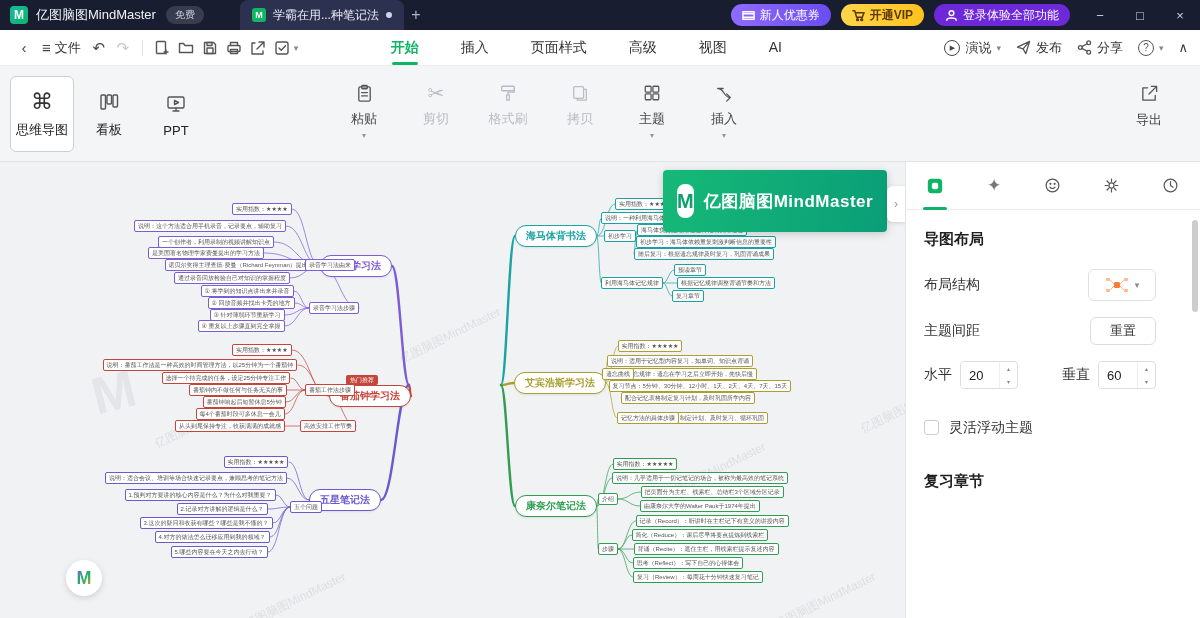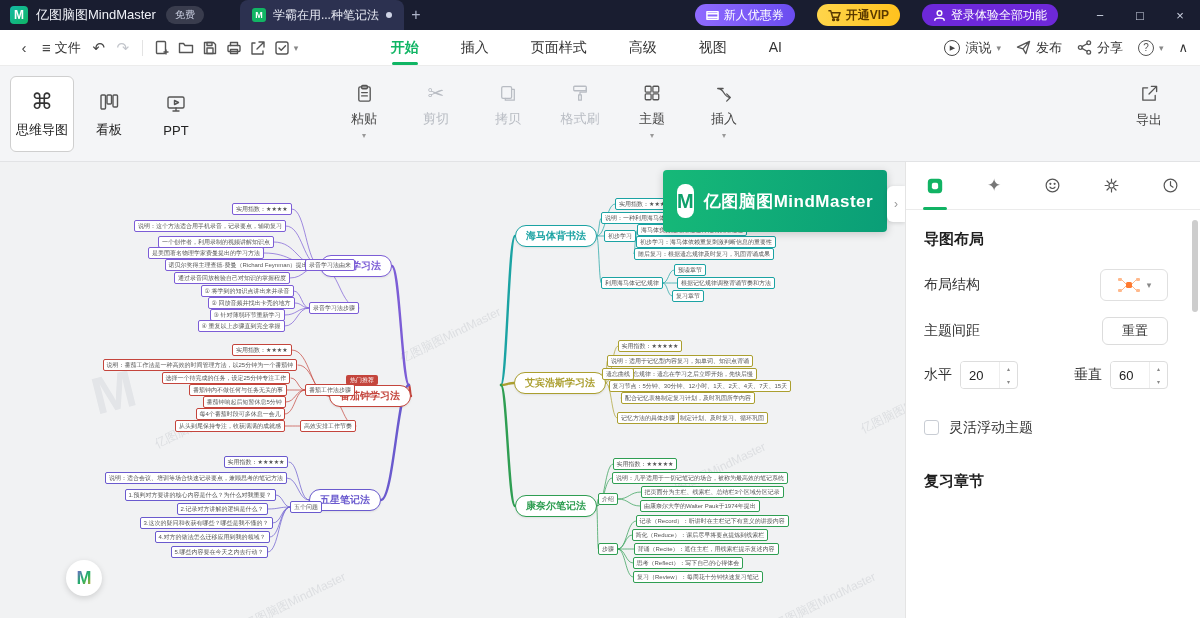--- a/index.html
+++ b/index.html
@@ -11,21 +11,21 @@
 .logo{width:18px;height:18px;margin-left:10px;border-radius:4px;background:linear-gradient(135deg,#14b9a6,#10b564);
   display:flex;align-items:center;justify-content:center;font-weight:bold;font-size:12px;color:#fff;}
 .appname{margin-left:8px;font-size:13px;color:#f0f2f8;}
 .freebadge{margin-left:10px;background:rgba(255,255,255,.14);color:#c6cbdd;font-size:10px;padding:2px 9px;border-radius:9px;}
 .doc-tab{margin-left:36px;height:30px;display:flex;align-items:center;gap:7px;background:#2c3150;border-radius:8px 8px 0 0;padding:0 12px;max-width:200px;}
 .dticon{width:14px;height:14px;border-radius:3px;background:#12b564;display:flex;align-items:center;justify-content:center;
   color:#fff;font-size:9px;font-weight:bold;}
 .dttitle{font-size:12px;color:#e9ecf5;white-space:nowrap;overflow:hidden;text-overflow:ellipsis;}
 .dot{width:6px;height:6px;border-radius:50%;background:#cfd4e6;}
 .newtab{width:24px;text-align:center;font-size:16px;color:#aeb4c9;cursor:default;}
-.tb-right{margin-left:auto;display:flex;align-items:center;gap:22px;}
+.tb-right{margin-left:auto;display:flex;align-items:center;gap:10px;}
 .pill{height:22px;border-radius:11px;display:flex;align-items:center;gap:5px;padding:0 11px;font-size:12px;white-space:nowrap;}
 .pill svg{flex:0 0 auto;}
 .coupon{background:linear-gradient(90deg,#8f6bff,#6a4cf0);color:#fff;}
 .vip{background:linear-gradient(90deg,#ffd54b,#ffc21e);color:#5b3a00;font-weight:bold;}
 .login{background:#6d28d9;color:#fff;}
 .winbtns{display:flex;}
 .winbtn{width:40px;height:30px;display:flex;align-items:center;justify-content:center;color:#ced3e2;font-size:13px;}
 
 
 .menubar{height:36px;background:#fff;border-bottom:1px solid #ececec;display:flex;align-items:center;padding:0 12px;}
@@ -91,21 +91,21 @@
   box-shadow:0 1px 4px rgba(0,0,0,.15);display:flex;align-items:center;justify-content:center;color:#999;font-size:12px;z-index:6;}
 .corner-logo{position:absolute;left:66px;top:398px;width:36px;height:36px;background:#fff;border-radius:50%;
   box-shadow:0 2px 6px rgba(0,0,0,.15);display:flex;align-items:center;justify-content:center;z-index:5;
   font-weight:bold;font-size:18px;background-clip:padding-box;}
 .corner-logo span{background:linear-gradient(135deg,#7b5fd8,#1fb264,#f5a623);-webkit-background-clip:text;background-clip:text;color:transparent;}
 
 
 .panel-tabs{height:48px;border-bottom:1px solid #ebebeb;display:flex;align-items:center;}
 .ptab{flex:1;height:48px;display:flex;align-items:center;justify-content:center;font-size:17px;color:#777;position:relative;}
 .ptab.active::after{content:"";position:absolute;bottom:0;left:50%;transform:translateX(-50%);width:24px;height:3px;background:#11b364;border-radius:2px;}
-.panel-body{padding:12px 32px 0 18px;}
+.panel-body{padding:12px 44px 0 18px;}
 .ptitle{font-size:15px;font-weight:bold;color:#1f1f1f;margin:8px 0 20px;}
 .style-title{margin-top:26px;}
 .prow{display:flex;align-items:center;justify-content:space-between;margin-bottom:16px;}
 .plabel{font-size:14px;color:#333;}
 .layout-select{width:68px;height:32px;border:1px solid #e0e0e0;border-radius:6px;background:#fff;display:flex;align-items:center;justify-content:center;gap:6px;}
 .reset-btn{width:66px;height:28px;border:1px solid #dcdcdc;border-radius:6px;background:#fff;font-size:13px;color:#333;
   font-family:"Liberation Sans","DejaVu Sans",sans-serif;}
 .spacing{justify-content:flex-start;gap:8px;margin-bottom:20px;}
 .spacing .gap{flex:1;}
 .spin{display:flex;width:58px;height:28px;border:1px solid #ddd;border-radius:4px;background:#fff;overflow:hidden;}
@@ -288,35 +288,35 @@
       <div class="tcaret">▾</div>
     </div>
     <div class="tool disabled">
       <div class="ticon">✂</div>
       <div class="tlabel">剪切</div>
       <div class="tcaret"></div>
     </div>
     <div class="tool disabled">
       <div class="ticon">
         <svg class="ic" width="18" height="18" viewBox="0 0 20 20">
-            <rect x="3" y="3" width="11" height="13" rx="1.5"></rect>
-            <path d="M7 16 v2 h10 V6 h-3"></path>
-          </svg>
-        </div>
-      <div class="tlabel">拷贝</div>
+            <rect x="3" y="2.5" width="14" height="5" rx="1"></rect>
+            <path d="M17 5 v4 h-7 v3 M8.5 12 h3 v6 h-3 z"></path>
+          </svg>
+        </div>
+      <div class="tlabel">格式刷</div>
       <div class="tcaret"></div>
     </div>
     <div class="tool disabled">
       <div class="ticon">
         <svg class="ic" width="18" height="18" viewBox="0 0 20 20">
-            <rect x="3" y="2.5" width="14" height="5" rx="1"></rect>
-            <path d="M17 5 v4 h-7 v3 M8.5 12 h3 v6 h-3 z"></path>
-          </svg>
-        </div>
-      <div class="tlabel">格式刷</div>
+            <rect x="3" y="3" width="11" height="13" rx="1.5"></rect>
+            <path d="M7 16 v2 h10 V6 h-3"></path>
+          </svg>
+        </div>
+      <div class="tlabel">拷贝</div>
       <div class="tcaret"></div>
     </div>
     <div class="tool">
       <div class="ticon">
         <svg class="ic" width="18" height="18" viewBox="0 0 20 20">
             <rect x="2.5" y="2.5" width="6.5" height="6.5" rx="1"></rect>
             <rect x="11" y="2.5" width="6.5" height="6.5" rx="1"></rect>
             <rect x="2.5" y="11" width="6.5" height="6.5" rx="1"></rect>
             <rect x="11" y="11" width="6.5" height="6.5" rx="1"></rect>
           </svg>

